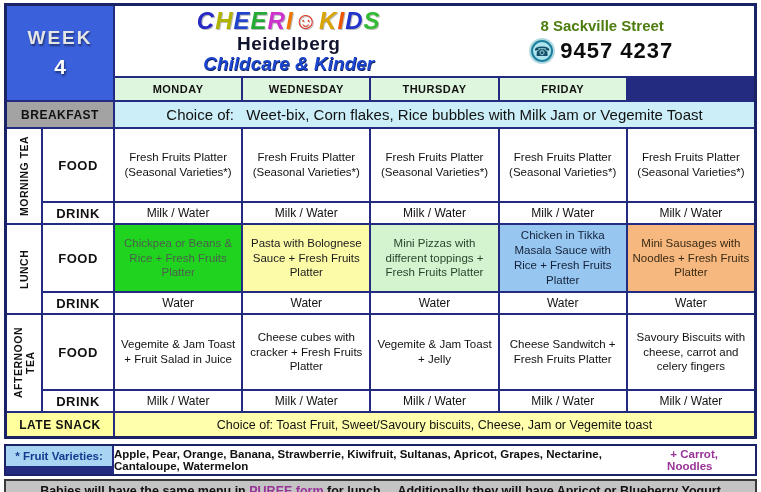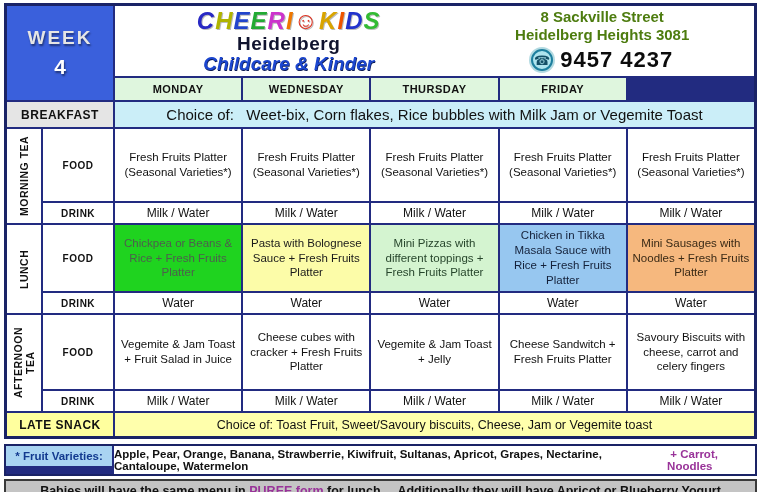--- a/index.html
+++ b/index.html
@@ -30,26 +30,26 @@
   .addr-block { flex:1; display:flex; flex-direction:column; align-items:center; line-height:1.2; }
   .addr { font-weight:bold; font-size:15px; color:#4d7c0f; }
   .phone-row { display:flex; align-items:center; gap:7px; margin-top:3px; }
   .phone-icon { width:22px; height:22px; border-radius:50%; background:#aee4ee; border:2px solid #1d7f9e;
     display:inline-flex; align-items:center; justify-content:center; font-size:13px; color:#134f66;
     box-shadow:0 0 0 2px rgba(38,150,170,.35); }
   .phone-num { font-weight:bold; font-size:22px; color:#0c0c0c; letter-spacing:1px; }
 
   .day-head { background:#dff6de; font-weight:bold; font-size:11px; letter-spacing:.5px; }
 
-  .bk-label { grid-column:1/3; background:#e5e5e5; font-weight:bold; font-size:12px; letter-spacing:.5px; }
+  .bk-label { grid-column:1/3; background:#a3a3a3; font-weight:bold; font-size:12px; letter-spacing:.5px; }
   .bk-content { grid-column:3/8; background:#cbeef8; font-size:15px; white-space:pre-wrap; }
 
   .v-label { writing-mode:vertical-rl; transform:rotate(180deg); font-weight:bold; font-size:10.5px; letter-spacing:.5px; }
   .row-span2 { grid-row:span 2; }
-  .sub-label { font-weight:bold; font-size:10px; letter-spacing:.5px; }
+  .sub-label { font-weight:bold; font-size:13px; letter-spacing:.5px; }
 
   .food-cell { font-size:11.5px; line-height:1.3; padding:2px 3px; }
   .drink-cell { font-size:12px; }
 
   .late-label { grid-column:1/3; background:#ffff9e; font-weight:bold; font-size:12px; letter-spacing:.5px; }
   .late-content { grid-column:3/8; background:#ffffac; font-size:12.5px; }
 
   
   .fruit-bar { margin-top:5px; width:753px; display:grid; grid-template-columns:106px 1fr; gap:2px;
     background:#222b80; border:2px solid #1a2366; }
@@ -74,21 +74,20 @@
   </div>
 
   <div class="cell logo-area">
     <div class="logo-left">
       <div class="logo-letters"><span style="color: rgb(41, 41, 196);">C</span><span style="color: rgb(176, 180, 0);">H</span><span style="color: rgb(34, 68, 204);">E</span><span style="color: rgb(34, 170, 51);">E</span><span style="color: rgb(204, 51, 204);">R</span><span style="color: rgb(238, 119, 0);">I</span><span style="color: rgb(221, 51, 34);">☺</span><span style="color: rgb(217, 164, 0);">K</span><span style="color: rgb(238, 85, 0);">I</span><span style="color: rgb(34, 51, 204);">D</span><span style="color: rgb(51, 187, 51);">S</span></div>
       <div class="org-city">Heidelberg</div>
       <div class="org-type">Childcare &amp; Kinder</div>
     </div>
     <div class="addr-block">
       <div class="addr">8 Sackville Street</div>
-      <div class="addr">Heidelberg Heights 3081</div>
       <div class="phone-row">
         <span class="phone-icon">☎</span>
         <span class="phone-num">9457 4237</span>
       </div>
     </div>
   </div>
 
   <div class="cell day-head">MONDAY</div>
   <div class="cell day-head">WEDNESDAY</div>
   <div class="cell day-head">THURSDAY</div>

